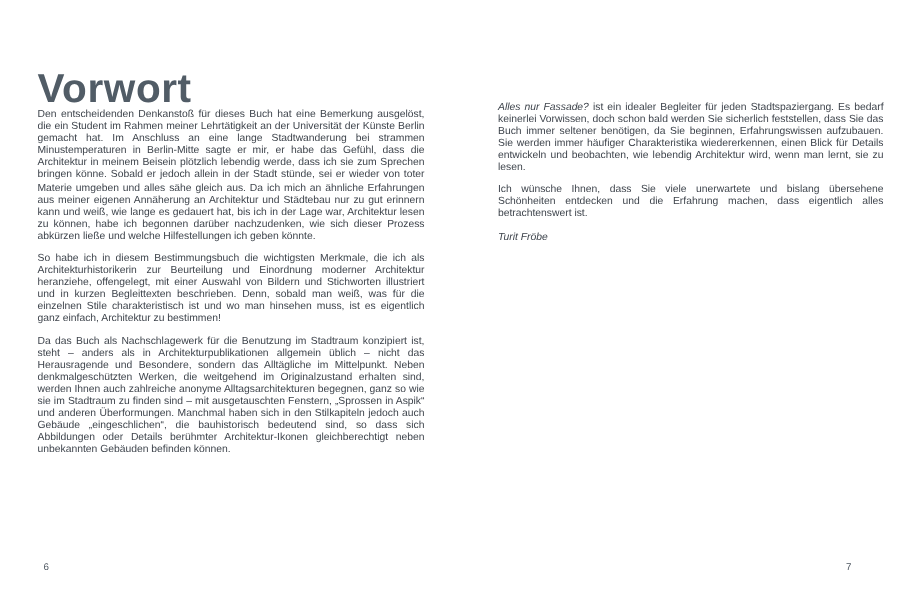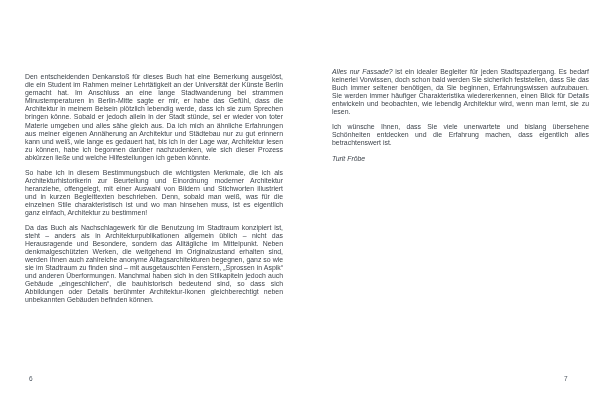--- a/index.html
+++ b/index.html
@@ -60,20 +60,21 @@
     color: #4e5761;
   }
   .page-number.left { left: 29px; }
   .page-number.right { left: 564px; }
 </style>
 </head>
 <body>
 
 <div class="spread">
 
+  <h1 class="page-title">Vorwort</h1>
 
   <div class="text-col left-col">
     <p>Den entscheidenden Denkanstoß für dieses Buch hat eine Bemerkung ausgelöst, die ein Student im Rahmen meiner Lehrtätigkeit an der Universität der Künste Berlin gemacht hat. Im Anschluss an eine lange Stadtwanderung bei strammen Minustemperaturen in Berlin-Mitte sagte er mir, er habe das Gefühl, dass die Architektur in meinem Beisein plötzlich lebendig werde, dass ich sie zum Sprechen bringen könne. Sobald er jedoch allein in der Stadt stünde, sei er wieder von toter Materie umgeben und alles sähe gleich aus. Da ich mich an ähnliche Erfahrungen aus meiner eigenen Annäherung an Architektur und Städtebau nur zu gut erinnern kann und weiß, wie lange es gedauert hat, bis ich in der Lage war, Architektur lesen zu können, habe ich begonnen darüber nachzudenken, wie sich dieser Prozess abkürzen ließe und welche Hilfestellungen ich geben könnte.</p>
     <p>So habe ich in diesem Bestimmungsbuch die wichtigsten Merkmale, die ich als Architekturhistorikerin zur Beurteilung und Einordnung moderner Architektur heranziehe, offengelegt, mit einer Auswahl von Bildern und Stichworten illustriert und in kurzen Begleittexten beschrieben. Denn, sobald man weiß, was für die einzelnen Stile charakteristisch ist und wo man hinsehen muss, ist es eigentlich ganz einfach, Architektur zu bestimmen!</p>
     <p>Da das Buch als Nachschlagewerk für die Benutzung im Stadtraum konzipiert ist, steht – anders als in Architekturpublikationen allgemein üblich – nicht das Herausragende und Besondere, sondern das Alltägliche im Mittelpunkt. Neben denkmalgeschützten Werken, die weitgehend im Originalzustand erhalten sind, werden Ihnen auch zahlreiche anonyme Alltagsarchitekturen begegnen, ganz so wie sie im Stadtraum zu finden sind – mit ausgetauschten Fenstern, „Sprossen in Aspik“ und anderen Überformungen. Manchmal haben sich in den Stilkapiteln jedoch auch Gebäude „eingeschlichen“, die bauhistorisch bedeutend sind, so dass sich Abbildungen oder Details berühmter Architektur-Ikonen gleichberechtigt neben unbekannten Gebäuden befinden können.</p>
   </div>
 
   <div class="text-col right-col">
     <p><em class="book-title-italic">Alles nur Fassade?</em><span> ist ein idealer Begleiter für jeden Stadtspaziergang. Es bedarf keinerlei Vorwissen, doch schon bald werden Sie sicherlich feststellen, dass Sie das Buch immer seltener benötigen, da Sie beginnen, Erfahrungswissen aufzubauen. Sie werden immer häufiger Charakteristika wiedererkennen, einen Blick für Details entwickeln und beobachten, wie lebendig Architektur wird, wenn man lernt, sie zu lesen.</span></p>
     <p>Ich wünsche Ihnen, dass Sie viele unerwartete und bislang übersehene Schönheiten entdecken und die Erfahrung machen, dass eigentlich alles betrachtenswert ist.</p>

